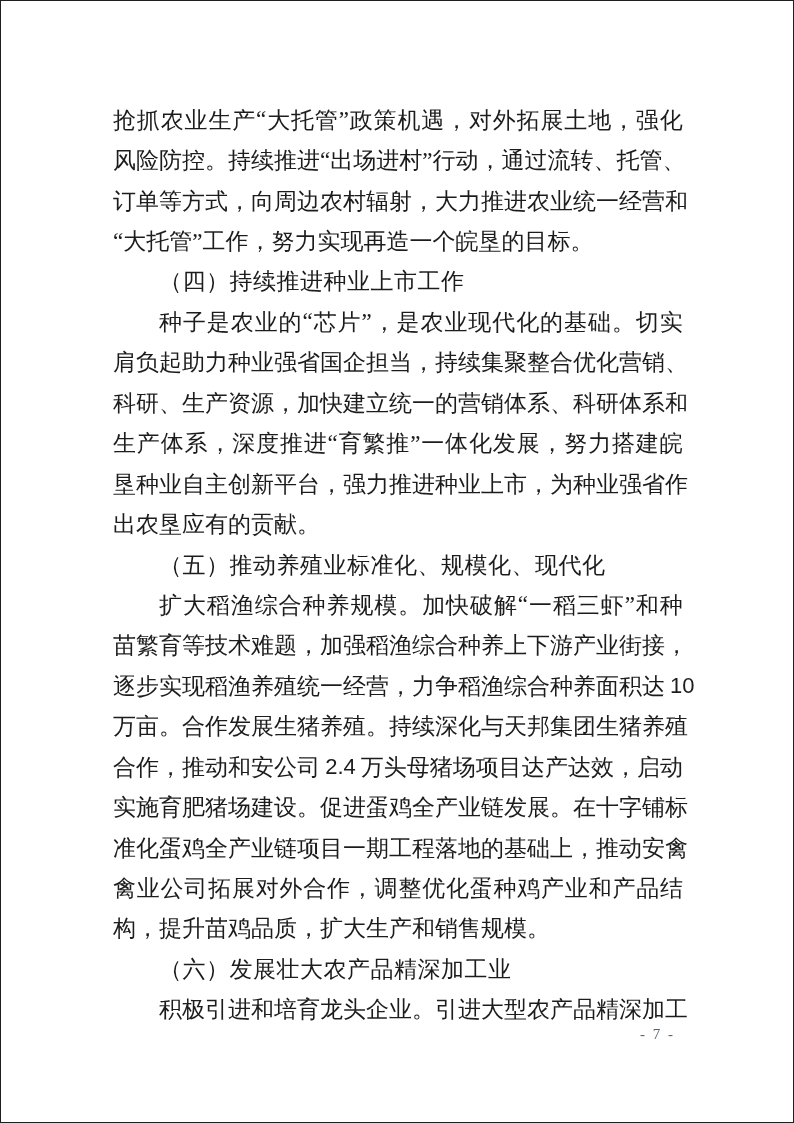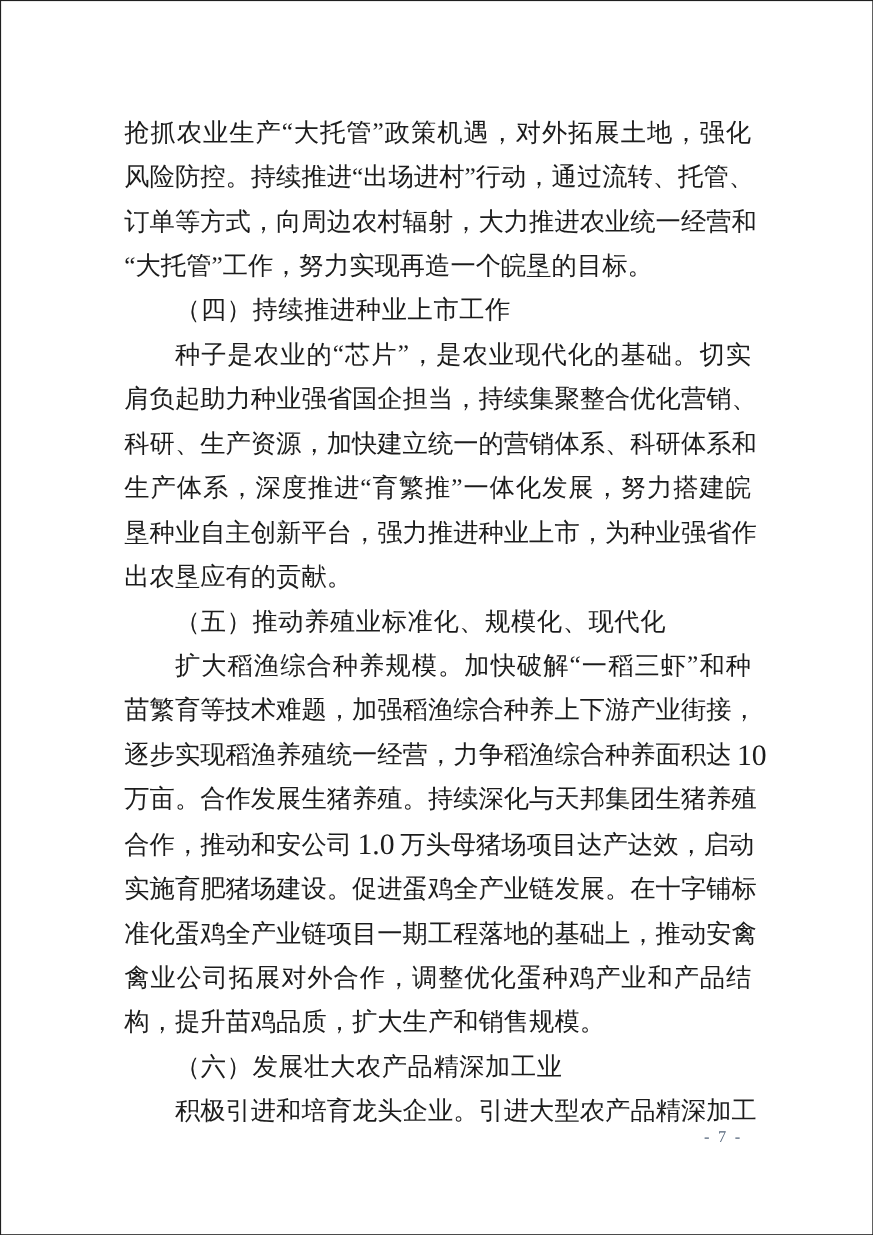--- a/index.html
+++ b/index.html
@@ -23,23 +23,23 @@
     align-items:center;
     height:40.45px;
     font-size:23px;
     white-space:pre;
   }
   .line.justify{justify-content:space-between;}
   .line.no-justify{justify-content:flex-start;}
   .line.indent{padding-left:46px;}
   .line.heading{letter-spacing:0.5px;}
   .latin{
-    font-family:Liberation Serif, serif;
+    font-family:Liberation Sans, sans-serif;
     margin:0 5px;
-    font-size:27px;
+    font-size:22px;
   }
   .page-number{
     position:absolute;
     top:1025px;right:118px;
     font-size:15px;
     letter-spacing:2px;
     color:#54657a;
     font-family:"Liberation Serif","DejaVu Serif",serif;
   }
 </style>
@@ -57,21 +57,21 @@
       <div class="line body justify"><span>肩</span><span>负</span><span>起</span><span>助</span><span>力</span><span>种</span><span>业</span><span>强</span><span>省</span><span>国</span><span>企</span><span>担</span><span>当</span><span>，</span><span>持</span><span>续</span><span>集</span><span>聚</span><span>整</span><span>合</span><span>优</span><span>化</span><span>营</span><span>销</span><span>、</span></div>
       <div class="line body justify"><span>科</span><span>研</span><span>、</span><span>生</span><span>产</span><span>资</span><span>源</span><span>，</span><span>加</span><span>快</span><span>建</span><span>立</span><span>统</span><span>一</span><span>的</span><span>营</span><span>销</span><span>体</span><span>系</span><span>、</span><span>科</span><span>研</span><span>体</span><span>系</span><span>和</span></div>
       <div class="line body justify"><span>生</span><span>产</span><span>体</span><span>系</span><span>，</span><span>深</span><span>度</span><span>推</span><span>进</span><span>“</span><span>育</span><span>繁</span><span>推</span><span>”</span><span>一</span><span>体</span><span>化</span><span>发</span><span>展</span><span>，</span><span>努</span><span>力</span><span>搭</span><span>建</span><span>皖</span></div>
       <div class="line body justify"><span>垦</span><span>种</span><span>业</span><span>自</span><span>主</span><span>创</span><span>新</span><span>平</span><span>台</span><span>，</span><span>强</span><span>力</span><span>推</span><span>进</span><span>种</span><span>业</span><span>上</span><span>市</span><span>，</span><span>为</span><span>种</span><span>业</span><span>强</span><span>省</span><span>作</span></div>
       <div class="line body no-justify"><span>出</span><span>农</span><span>垦</span><span>应</span><span>有</span><span>的</span><span>贡</span><span>献</span><span>。</span></div>
       <div class="line heading indent no-justify"><span>（</span><span>五</span><span>）</span><span>推</span><span>动</span><span>养</span><span>殖</span><span>业</span><span>标</span><span>准</span><span>化</span><span>、</span><span>规</span><span>模</span><span>化</span><span>、</span><span>现</span><span>代</span><span>化</span></div>
       <div class="line body indent justify"><span>扩</span><span>大</span><span>稻</span><span>渔</span><span>综</span><span>合</span><span>种</span><span>养</span><span>规</span><span>模</span><span>。</span><span>加</span><span>快</span><span>破</span><span>解</span><span>“</span><span>一</span><span>稻</span><span>三</span><span>虾</span><span>”</span><span>和</span><span>种</span></div>
       <div class="line body justify"><span>苗</span><span>繁</span><span>育</span><span>等</span><span>技</span><span>术</span><span>难</span><span>题</span><span>，</span><span>加</span><span>强</span><span>稻</span><span>渔</span><span>综</span><span>合</span><span>种</span><span>养</span><span>上</span><span>下</span><span>游</span><span>产</span><span>业</span><span>街</span><span>接</span><span>，</span></div>
       <div class="line body justify"><span>逐</span><span>步</span><span>实</span><span>现</span><span>稻</span><span>渔</span><span>养</span><span>殖</span><span>统</span><span>一</span><span>经</span><span>营</span><span>，</span><span>力</span><span>争</span><span>稻</span><span>渔</span><span>综</span><span>合</span><span>种</span><span>养</span><span>面</span><span>积</span><span>达</span><span class="latin">10</span></div>
       <div class="line body justify"><span>万</span><span>亩</span><span>。</span><span>合</span><span>作</span><span>发</span><span>展</span><span>生</span><span>猪</span><span>养</span><span>殖</span><span>。</span><span>持</span><span>续</span><span>深</span><span>化</span><span>与</span><span>天</span><span>邦</span><span>集</span><span>团</span><span>生</span><span>猪</span><span>养</span><span>殖</span></div>
-      <div class="line body justify"><span>合</span><span>作</span><span>，</span><span>推</span><span>动</span><span>和</span><span>安</span><span>公</span><span>司</span><span class="latin">1.0</span><span>万</span><span>头</span><span>母</span><span>猪</span><span>场</span><span>项</span><span>目</span><span>达</span><span>产</span><span>达</span><span>效</span><span>，</span><span>启</span><span>动</span></div>
+      <div class="line body justify"><span>合</span><span>作</span><span>，</span><span>推</span><span>动</span><span>和</span><span>安</span><span>公</span><span>司</span><span class="latin">2.4</span><span>万</span><span>头</span><span>母</span><span>猪</span><span>场</span><span>项</span><span>目</span><span>达</span><span>产</span><span>达</span><span>效</span><span>，</span><span>启</span><span>动</span></div>
       <div class="line body justify"><span>实</span><span>施</span><span>育</span><span>肥</span><span>猪</span><span>场</span><span>建</span><span>设</span><span>。</span><span>促</span><span>进</span><span>蛋</span><span>鸡</span><span>全</span><span>产</span><span>业</span><span>链</span><span>发</span><span>展</span><span>。</span><span>在</span><span>十</span><span>字</span><span>铺</span><span>标</span></div>
       <div class="line body justify"><span>准</span><span>化</span><span>蛋</span><span>鸡</span><span>全</span><span>产</span><span>业</span><span>链</span><span>项</span><span>目</span><span>一</span><span>期</span><span>工</span><span>程</span><span>落</span><span>地</span><span>的</span><span>基</span><span>础</span><span>上</span><span>，</span><span>推</span><span>动</span><span>安</span><span>禽</span></div>
       <div class="line body justify"><span>禽</span><span>业</span><span>公</span><span>司</span><span>拓</span><span>展</span><span>对</span><span>外</span><span>合</span><span>作</span><span>，</span><span>调</span><span>整</span><span>优</span><span>化</span><span>蛋</span><span>种</span><span>鸡</span><span>产</span><span>业</span><span>和</span><span>产</span><span>品</span><span>结</span></div>
       <div class="line body no-justify"><span>构</span><span>，</span><span>提</span><span>升</span><span>苗</span><span>鸡</span><span>品</span><span>质</span><span>，</span><span>扩</span><span>大</span><span>生</span><span>产</span><span>和</span><span>销</span><span>售</span><span>规</span><span>模</span><span>。</span></div>
       <div class="line heading indent no-justify"><span>（</span><span>六</span><span>）</span><span>发</span><span>展</span><span>壮</span><span>大</span><span>农</span><span>产</span><span>品</span><span>精</span><span>深</span><span>加</span><span>工</span><span>业</span></div>
       <div class="line body indent justify"><span>积</span><span>极</span><span>引</span><span>进</span><span>和</span><span>培</span><span>育</span><span>龙</span><span>头</span><span>企</span><span>业</span><span>。</span><span>引</span><span>进</span><span>大</span><span>型</span><span>农</span><span>产</span><span>品</span><span>精</span><span>深</span><span>加</span><span>工</span></div>
     </div>
   <div class="page-number">- 7 -</div>
 </div>
 

